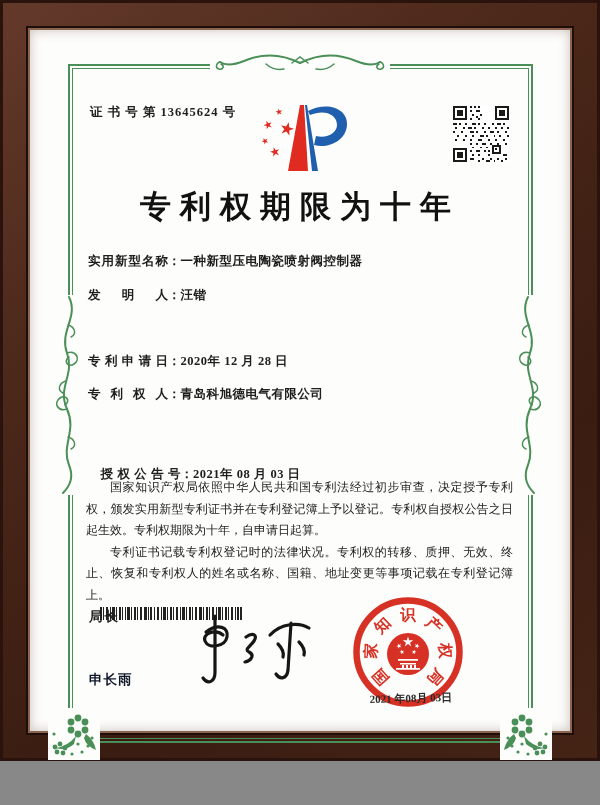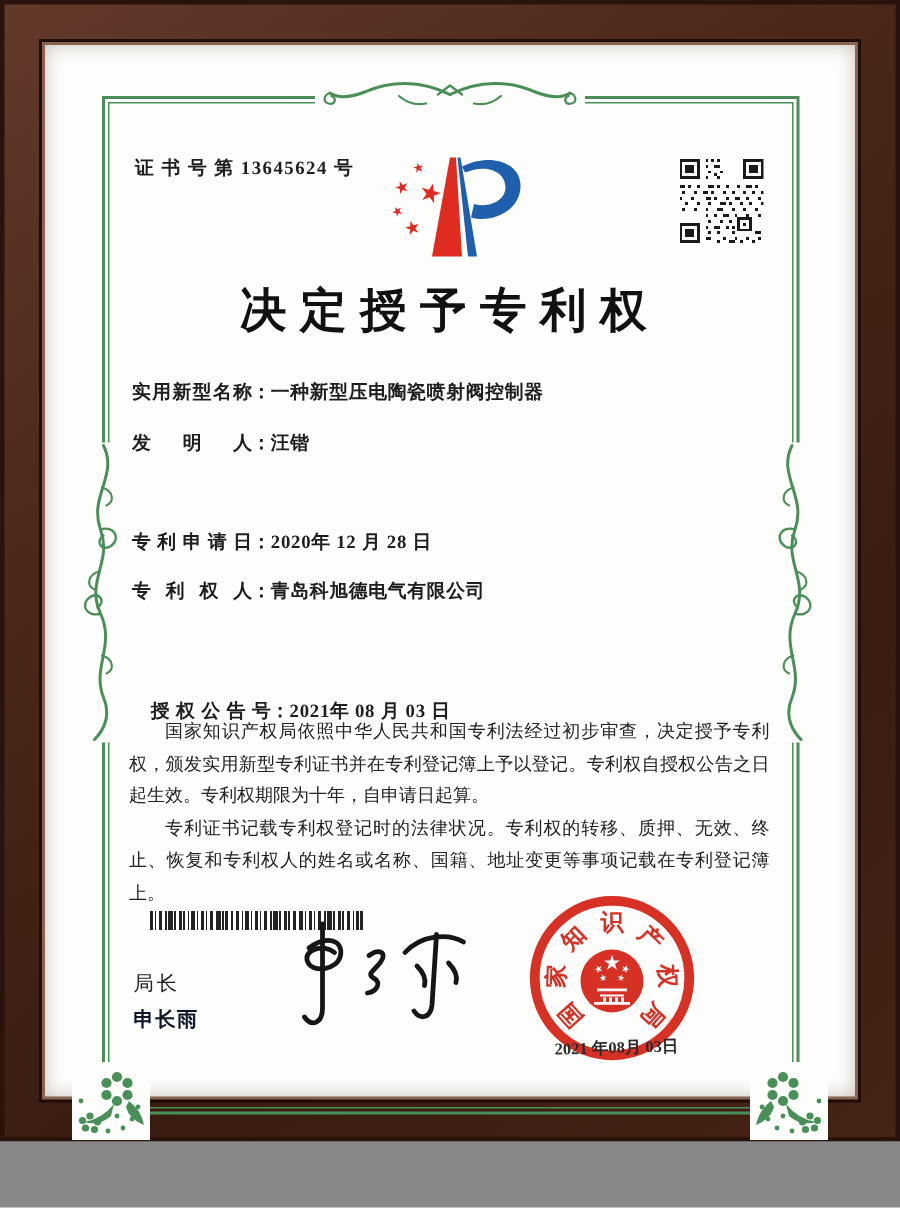--- a/index.html
+++ b/index.html
@@ -32,22 +32,22 @@
       text-justify:inter-character;white-space:normal;vertical-align:bottom;}
   .colon{display:inline-block;}
   .val{letter-spacing:.5px;white-space:pre;}
   .pair2{position:absolute;left:230px;top:0;white-space:pre;}
   
   .body-text{position:absolute;left:86px;top:477px;width:427px;font-size:12px;
       line-height:21.5px;color:#222;text-align:justify;}
   .body-text p{margin:0;text-indent:2em;font-weight:500;}
   
   .barcode{position:absolute;left:100px;top:607px;}
-  .signer-title{position:absolute;left:89px;top:647px;font-family:"Liberation Sans","DejaVu Sans",sans-serif;
-      font-size:13.5px;font-weight:400;color:#222;letter-spacing:2px;}
+  .signer-title{position:absolute;left:89px;top:608px;font-family:"Liberation Sans","DejaVu Sans",sans-serif;
+      font-size:13.5px;font-weight:700;color:#222;letter-spacing:2px;}
   .signer-name{position:absolute;left:89px;top:671px;font-family:"Liberation Sans","DejaVu Sans",sans-serif;
       font-size:13.5px;font-weight:600;color:#0f172a;letter-spacing:1px;}
   .signature{position:absolute;left:178px;top:610px;}
   .seal{position:absolute;left:352px;top:596px;}
   .seal-date{position:absolute;left:356px;top:691px;width:110px;text-align:center;
       font-size:11px;font-weight:600;color:#2a2a2a;white-space:pre;transform:rotate(-1.5deg);z-index:5;}
   svg{display:block;}
 </style>
 </head>
 <body>
@@ -185,21 +185,21 @@
                M1 17h1v1h-1z M5 17h1v1h-1z M9 17h1v1h-1z M13 17h2v1h-2z M18 17h1v1h-1z M22 17h1v1h-1z M26 17h1v1h-1z
                M9 19h1v1h-1z M12 19h1v1h-1z M15 19h2v1h-2z M19 19h1v1h-1z M23 19h1v1h-1z M27 19h1v1h-1z
                M10 21h1v1h-1z M14 21h1v1h-1z M17 21h1v1h-1z
                M9 23h1v1h-1z M12 23h2v1h-2z M16 23h1v1h-1z M18 23h1v1h-1z
                M10 25h1v1h-1z M13 25h1v1h-1z M18 25h1v1h-1z M26 25h2v1h-2z
                M9 27h2v1h-2z M15 27h1v1h-1z M19 27h1v1h-1z M23 27h1v1h-1z M27 27h1v1h-1z
                M13 28h1v1h-1z M17 28h2v1h-2z M21 28h1v1h-1z M25 28h1v1h-1z"></path>
     </g>
   </svg>
 
-  <h1 class="title">决定授予专利权</h1>
+  <h1 class="title">专利权期限为十年</h1>
 
   <div class="row" style="top:253px"><span class="lbl">实用新型名称</span><span class="colon">：</span><span class="val">一种新型压电陶瓷喷射阀控制器</span></div>
 
   <div class="row" style="top:287px"><span class="lbl">发明人</span><span class="colon">：</span><span class="val">汪锴</span></div>
 
 
   <div class="row" style="top:353px"><span class="lbl">专利申请日</span><span class="colon">：</span><span class="val">2020年 12 月 28 日</span></div>
 
   <div class="row" style="top:386px"><span class="lbl">专利权人</span><span class="colon">：</span><span class="val">青岛科旭德电气有限公司</span></div>
 

